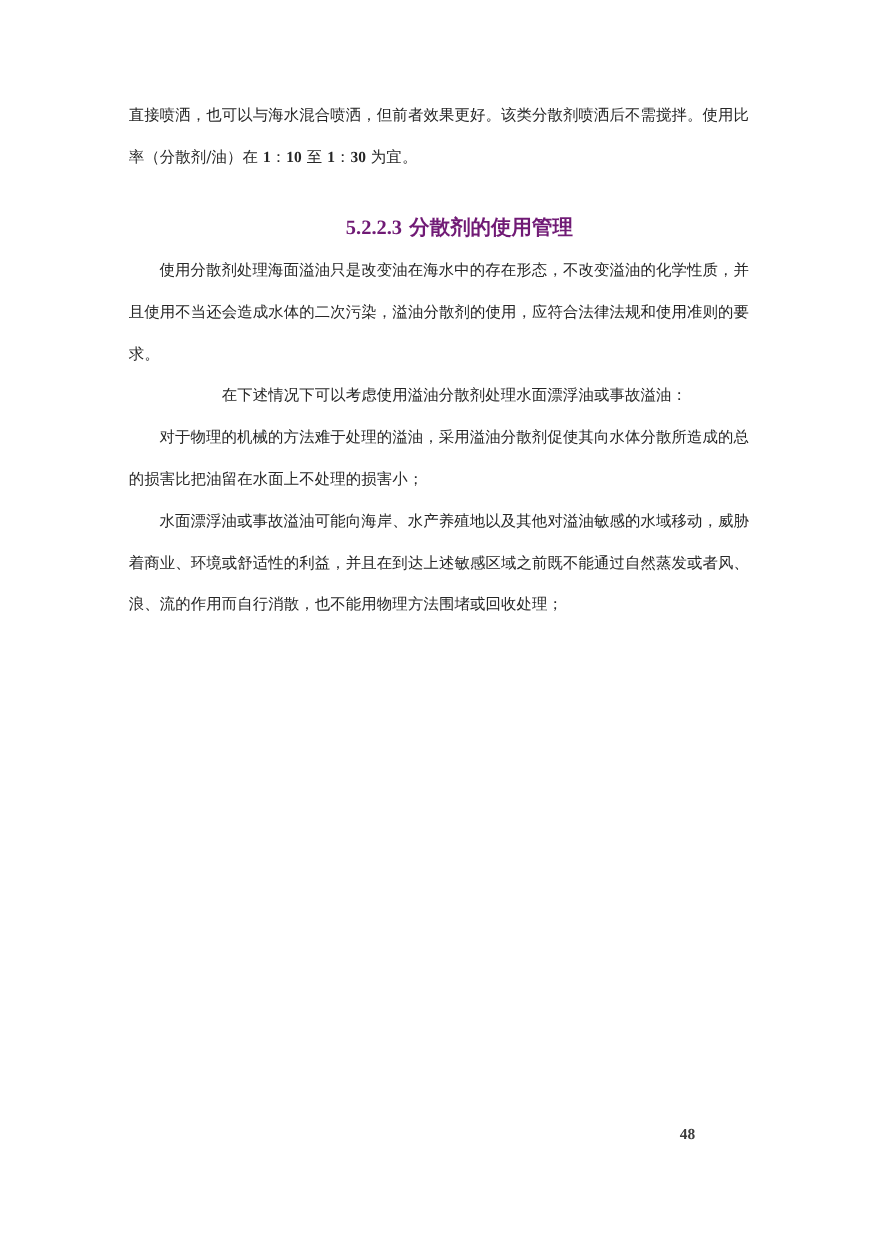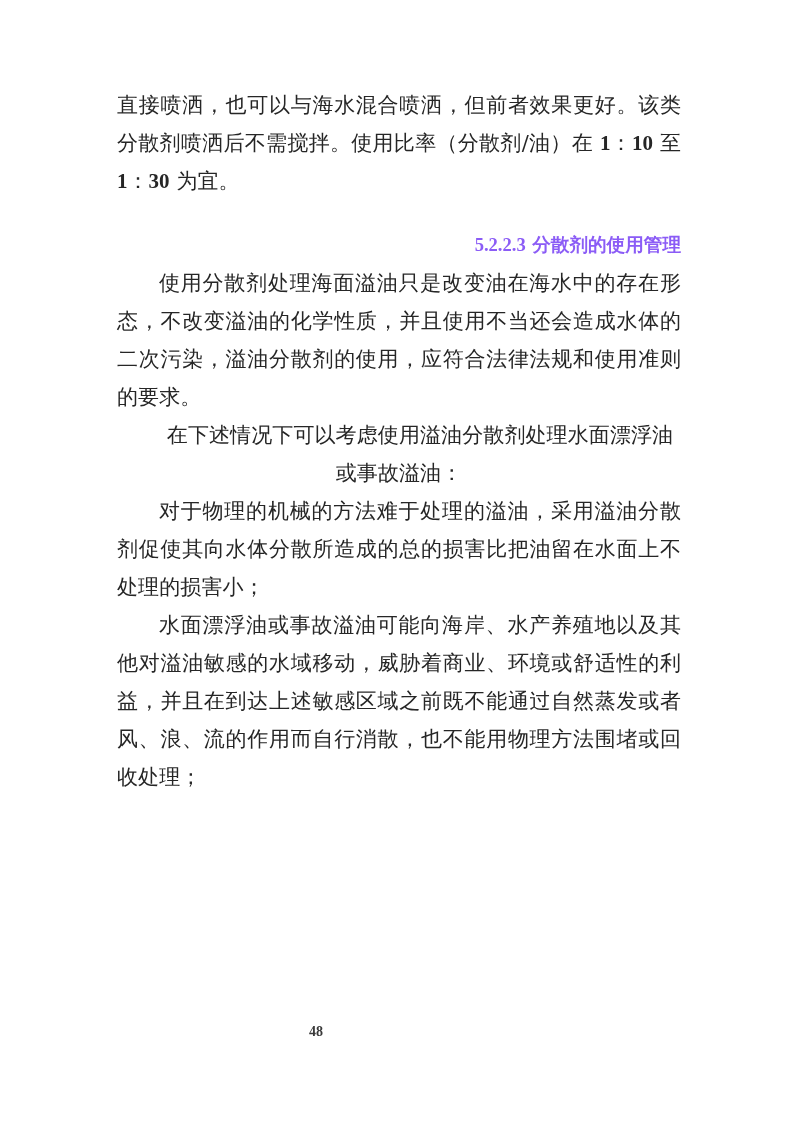--- a/index.html
+++ b/index.html
@@ -20,59 +20,59 @@
     background: #ffffff;
   }
   .content {
     position: absolute;
     left: 117px;
     top: 86px;
     width: 564px;
   }
   .para {
     margin: 0;
-    font-size: 21px;
+    font-size: 14px;
     line-height: 38px;
     color: #262626;
     text-align: justify;
     text-justify: inter-character;
     text-indent: 2em;
     letter-spacing: 0.1px;
     font-family: "DejaVu Serif", "Liberation Serif", serif;
   }
   .para.noindent {
     text-indent: 0;
   }
   .para.flush {
     text-align: center;
   }
   .heading {
     margin: 0;
     font-size: 18.6px;
     line-height: 38px;
-    color: #8b5cf6;
+    color: #701a75;
     font-weight: bold;
     text-indent: 2em;
-    text-align: right;
+    text-align: center;
     font-family: "DejaVu Serif", "Liberation Serif", serif;
   }
   .gap-before-heading {
     height: 26px;
   }
   .latin {
     font-family: "Liberation Serif", "DejaVu Serif", serif;
     font-weight: bold;
     letter-spacing: 0;
   }
   .folio {
     position: absolute;
     left: 0;
     top: 1024px;
     width: 632px;
-    text-align: center;
+    text-align: right;
     font-size: 14px;
     color: #3a3a3a;
     font-family: "Liberation Serif", "DejaVu Serif", serif;
     font-weight: bold;
   }
 </style>
 </head>
 <body>
 
 <div class="page">

